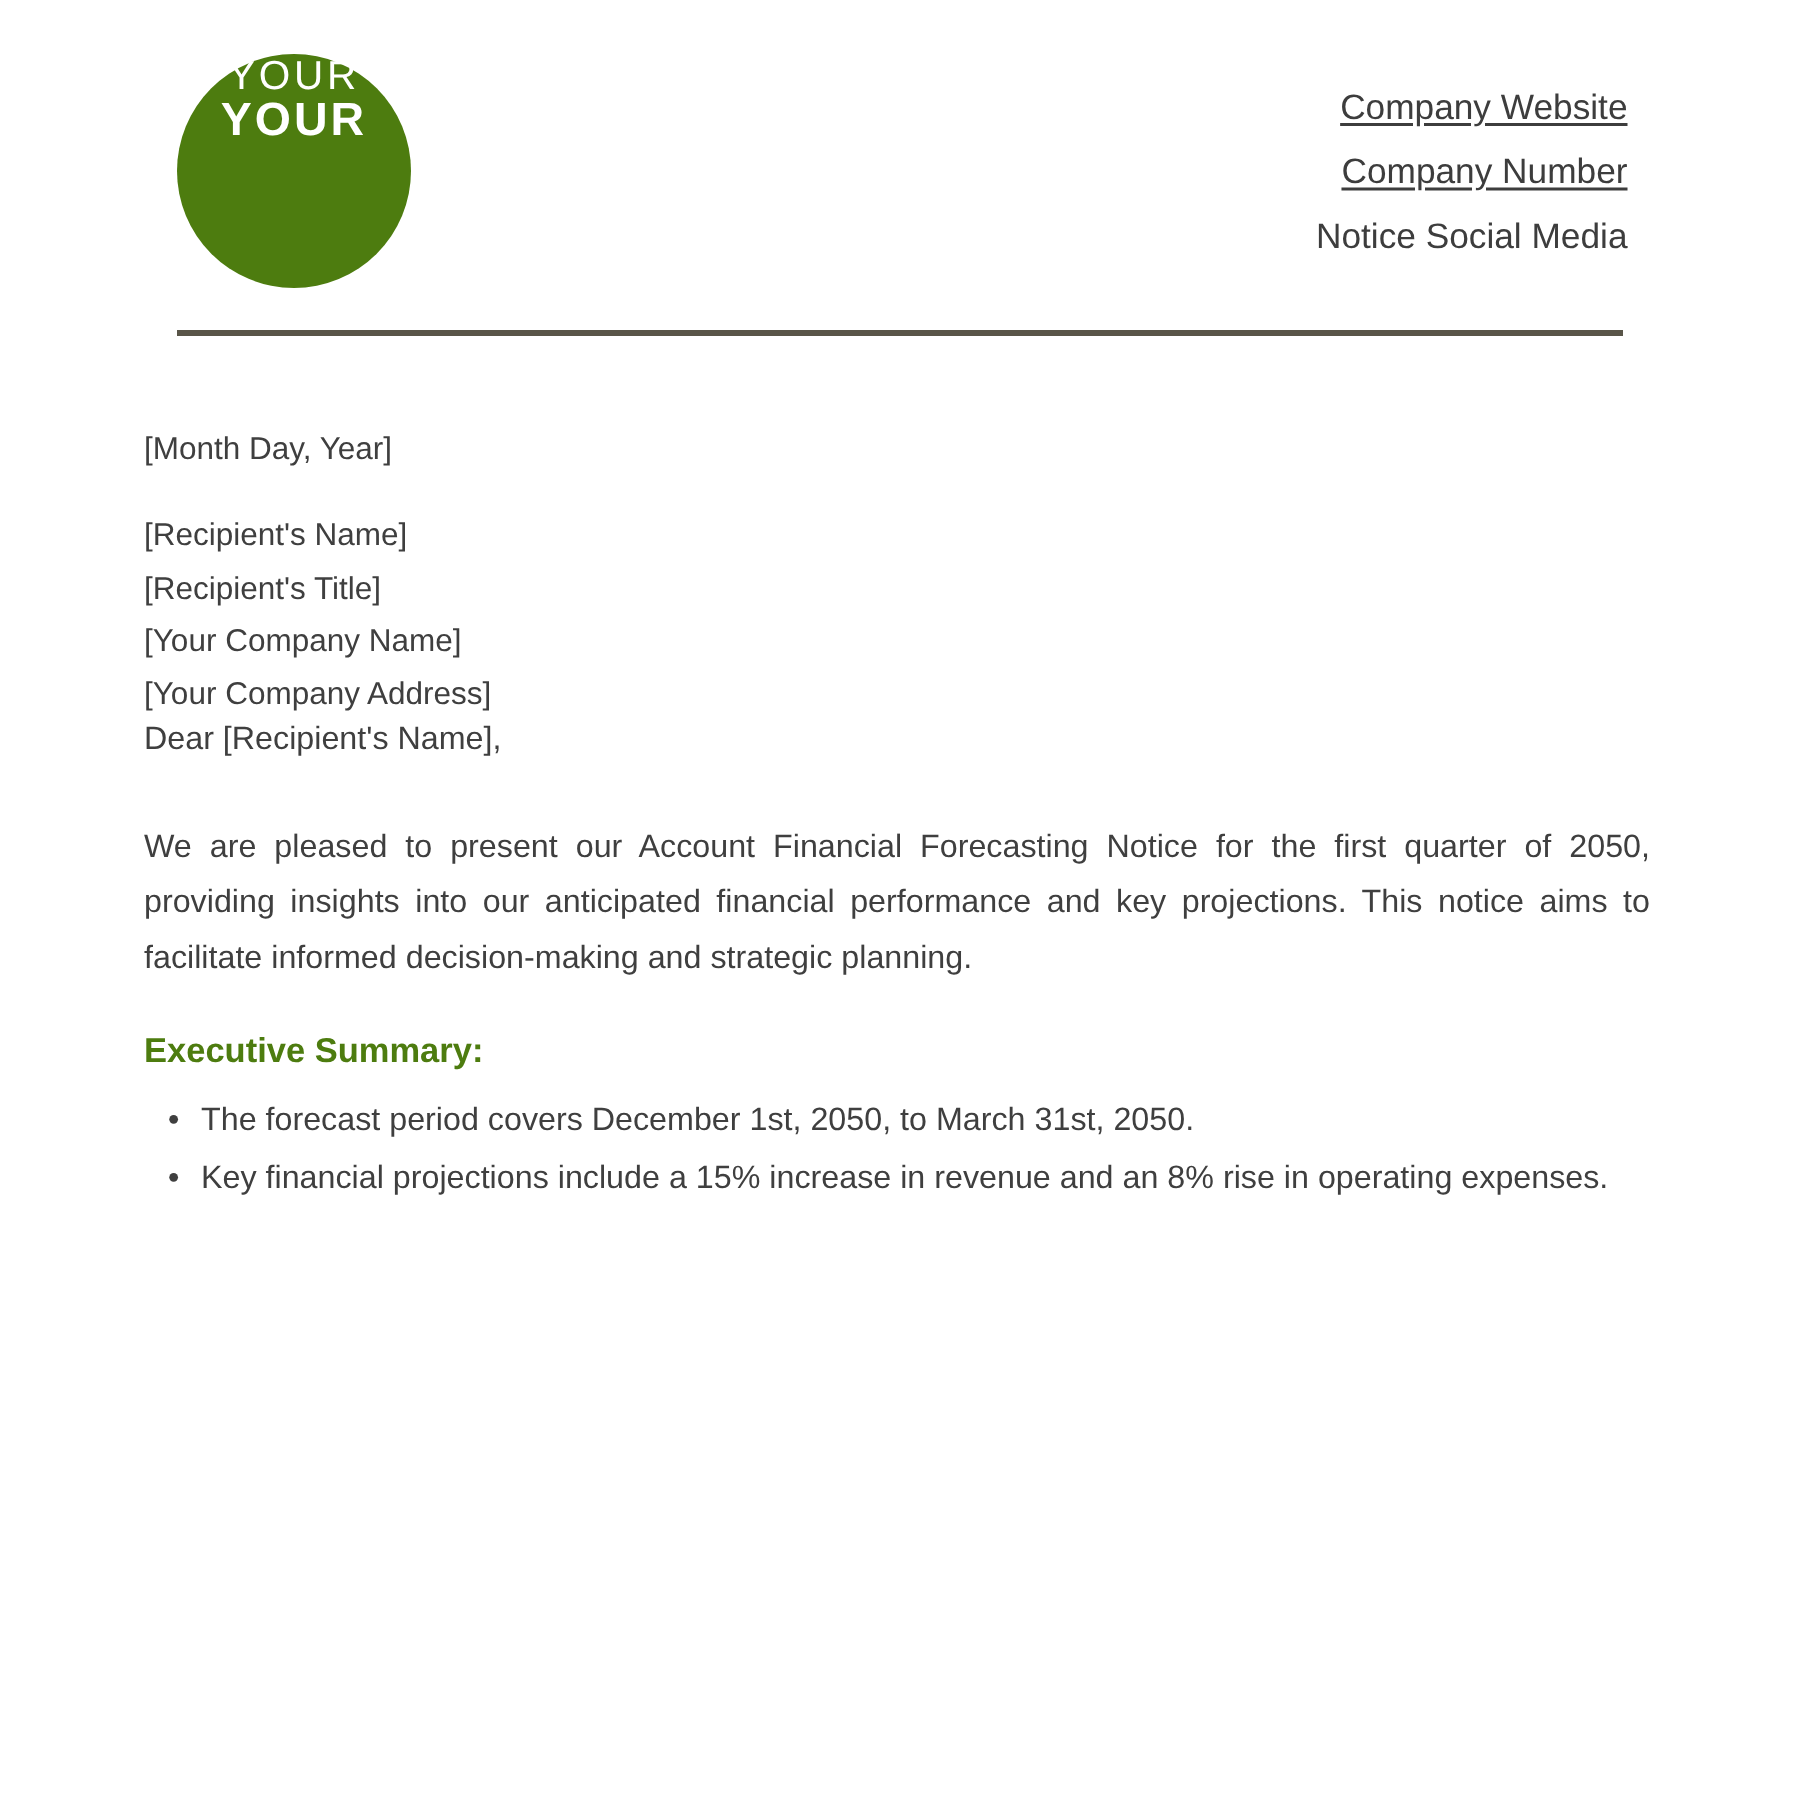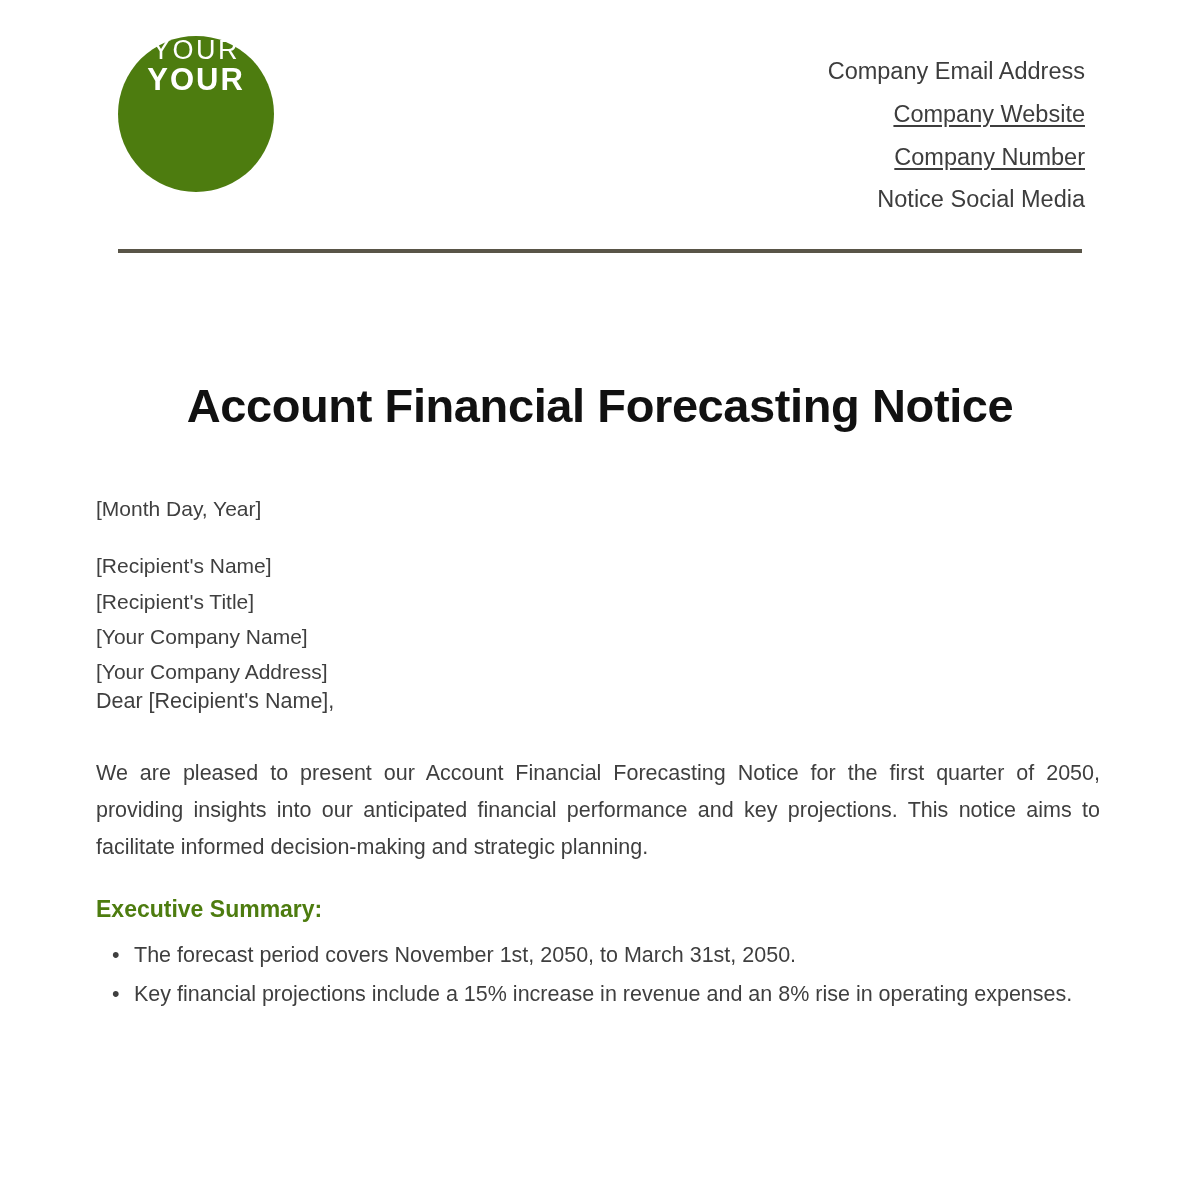--- a/index.html
+++ b/index.html
@@ -152,49 +152,47 @@
 <div class="page">
 
   <div class="header">
 
     <div class="logo-circle">
       <div class="logo-line1">YOUR</div>
       <div class="logo-line2">YOUR</div>
     </div>
 
     <div class="contact-block">
-      <div class="contact-line">Company Email Address</div>
       <div class="contact-line link">Company Website</div>
       <div class="contact-line link">Company Number</div>
       <div class="contact-line">Notice Social Media</div>
     </div>
 
   </div>
 
   <div class="rule"></div>
 
-  <div class="doc-title">Account Financial Forecasting Notice</div>
 
   <div class="body-area">
 
     <div class="meta-line">[Month Day, Year]</div>
 
     <div class="block-gap"></div>
 
     <div class="meta-line">[Recipient's Name]</div>
     <div class="meta-line">[Recipient's Title]</div>
     <div class="meta-line">[Your Company Name]</div>
     <div class="meta-line">[Your Company Address]</div>
 
     <div class="salutation">Dear [Recipient's Name],</div>
 
     <div class="intro-para">We are pleased to present our Account Financial Forecasting Notice for the first quarter of 2050, providing insights into our anticipated financial performance and key projections. This notice aims to facilitate informed decision-making and strategic planning.</div>
 
     <div class="section-heading">Executive Summary:</div>
 
     <ul class="bullets">
-      <li>The forecast period covers November 1st, 2050, to March 31st, 2050.</li>
+      <li>The forecast period covers December 1st, 2050, to March 31st, 2050.</li>
       <li>Key financial projections include a 15% increase in revenue and an 8% rise in operating expenses.</li>
     </ul>
 
   </div>
 
 </div>
 
 </body></html>

